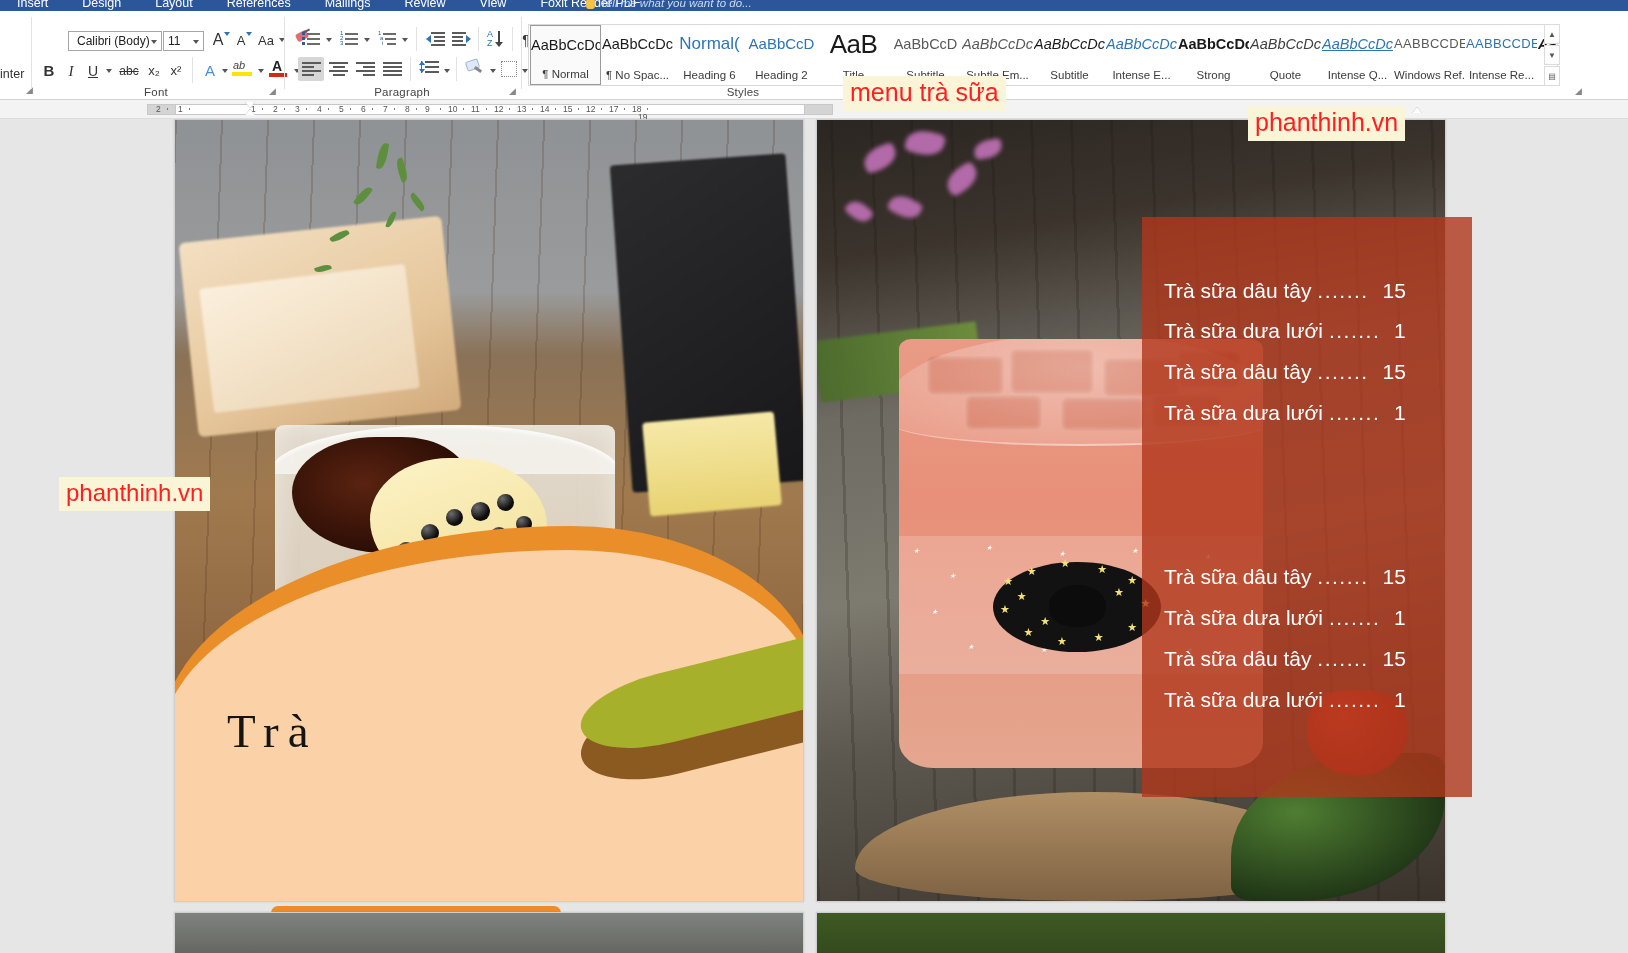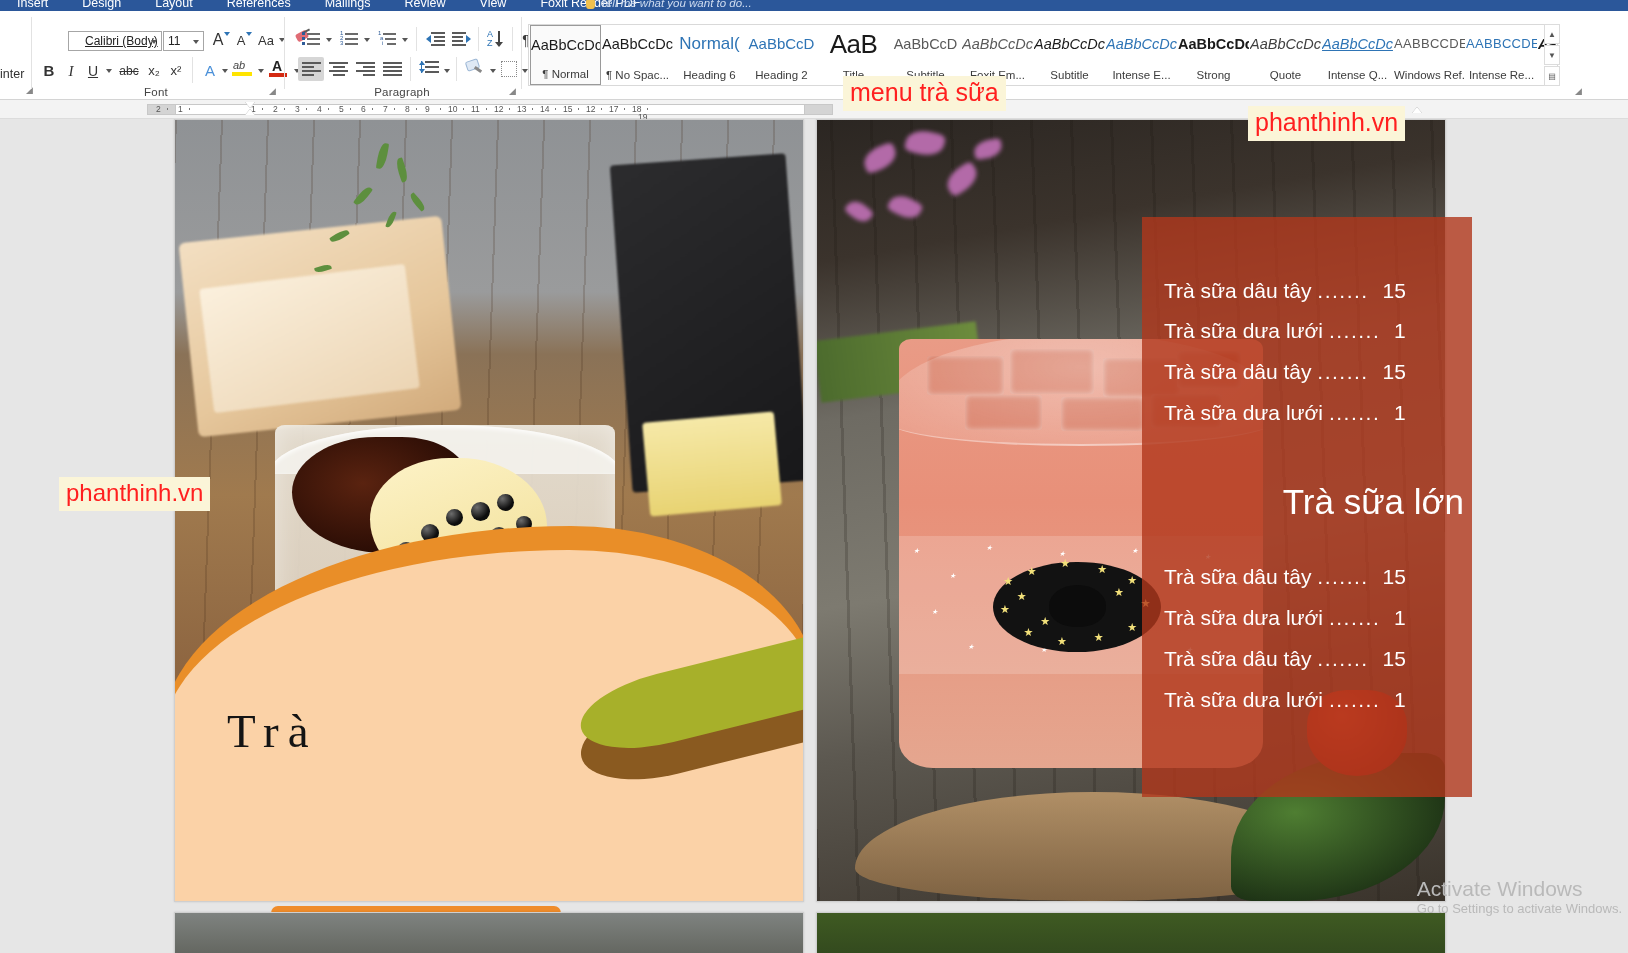--- a/index.html
+++ b/index.html
@@ -48,21 +48,21 @@
     font-size: 9px; color: #888; line-height: 11px; text-align: center;
   }
 
   
   .clip-text { position: absolute; left: 0px; top: 56px; font-size: 12.5px; color: #333; }
 
   
   .fontname {
     position: absolute; left: 36px; top: 20px; width: 94px; height: 20px;
     border: 1px solid #a6a6a6; background: #fff; font-size: 12px; color: #222;
-    line-height: 18px; padding-left: 16px; white-space: nowrap; overflow: hidden; text-decoration: underline;
+    line-height: 18px; padding-left: 8px; white-space: nowrap; overflow: hidden;
   }
   .fontsize {
     position: absolute; left: 131px; top: 20px; width: 41px; height: 20px;
     border: 1px solid #a6a6a6; background: #fff; font-size: 12px; color: #222;
     line-height: 18px; padding-left: 4px;
   }
   .cbarrow {
     position: absolute; right: 4px; top: 8px; width: 0; height: 0;
     border-left: 3.5px solid transparent; border-right: 3.5px solid transparent;
     border-top: 4px solid #555;
@@ -595,21 +595,21 @@
         <div class="stylecell s-title" style="left:289px;">
           <div class="prev">AaB</div>
           <div class="nm">Title</div>
         </div>
         <div class="stylecell" style="left:361px;">
           <div class="prev" style="color:#595959;">AaBbCcD</div>
           <div class="nm">Subtitle</div>
         </div>
         <div class="stylecell s-ital" style="left:433px;">
           <div class="prev" style="color:#595959;">AaBbCcDc</div>
-          <div class="nm">Foxit Em...</div>
+          <div class="nm">Subtle Em...</div>
         </div>
         <div class="stylecell s-ital" style="left:505px;">
           <div class="prev">AaBbCcDc</div>
           <div class="nm">Subtitle</div>
         </div>
         <div class="stylecell s-ital s-blue" style="left:577px;">
           <div class="prev">AaBbCcDc</div>
           <div class="nm">Intense E...</div>
         </div>
         <div class="stylecell s-bold" style="left:649px;">
@@ -637,20 +637,21 @@
           <div class="nm">Book Title</div>
         </div>
       </div>
 
       <div class="galbtns" style="right:68px;">
         <div class="galbtn" style="top:0;">▲</div>
         <div class="galbtn" style="top:21px;">▼</div>
         <div class="galbtn" style="top:42px;">▤</div>
       </div>
 
+      <div class="grp-label" style="left:-230px; width:900px;">Styles</div>
       <div class="dlg" style="right:44px;">◢</div>
     </div>
   </div>
 
   <div class="ruler">
     <div class="trackgray-l"></div>
     <div class="track"></div>
     <div class="trackgray-r"></div>
     <div class="marks">
       <span style="left:8px;">2</span>
@@ -849,21 +850,20 @@
           <span>Trà sữa dâu tây</span>
           <span class="dots">.......</span>
           <span class="price">15</span>
         </div>
         <div class="mrow" style="top:184px;">
           <span>Trà sữa dưa lưới</span>
           <span class="dots">.......</span>
           <span class="price">1</span>
         </div>
 
-        <div class="mtitle" style="top:265px;">Trà sữa lớn</div>
 
         <div class="mrow" style="top:348px;">
           <span>Trà sữa dâu tây</span>
           <span class="dots">.......</span>
           <span class="price">15</span>
         </div>
         <div class="mrow" style="top:389px;">
           <span>Trà sữa dưa lưới</span>
           <span class="dots">.......</span>
           <span class="price">1</span>
@@ -881,23 +881,19 @@
       </div>
     </div>
 
     <div class="page left2">
       <div style="position:absolute;inset:0;background:linear-gradient(180deg,#7f8380,#55574f 40%,#3a3b34);"></div>
     </div>
     <div class="page right2">
       <div style="position:absolute;inset:0;background:linear-gradient(180deg,#3f5a22,#26381a 55%,#16210f);"></div>
     </div>
 
-    <div class="activate">
-      <div class="l1">Activate Windows</div>
-      <div class="l2">Go to Settings to activate Windows.</div>
-    </div>
   </div>
 
   <div class="wm wm-menu">menu trà sữa</div>
   <div class="wm wm-right">phanthinh.vn</div>
   <div class="wm wm-left">phanthinh.vn</div>
 
 </div>
 
 </body></html>

